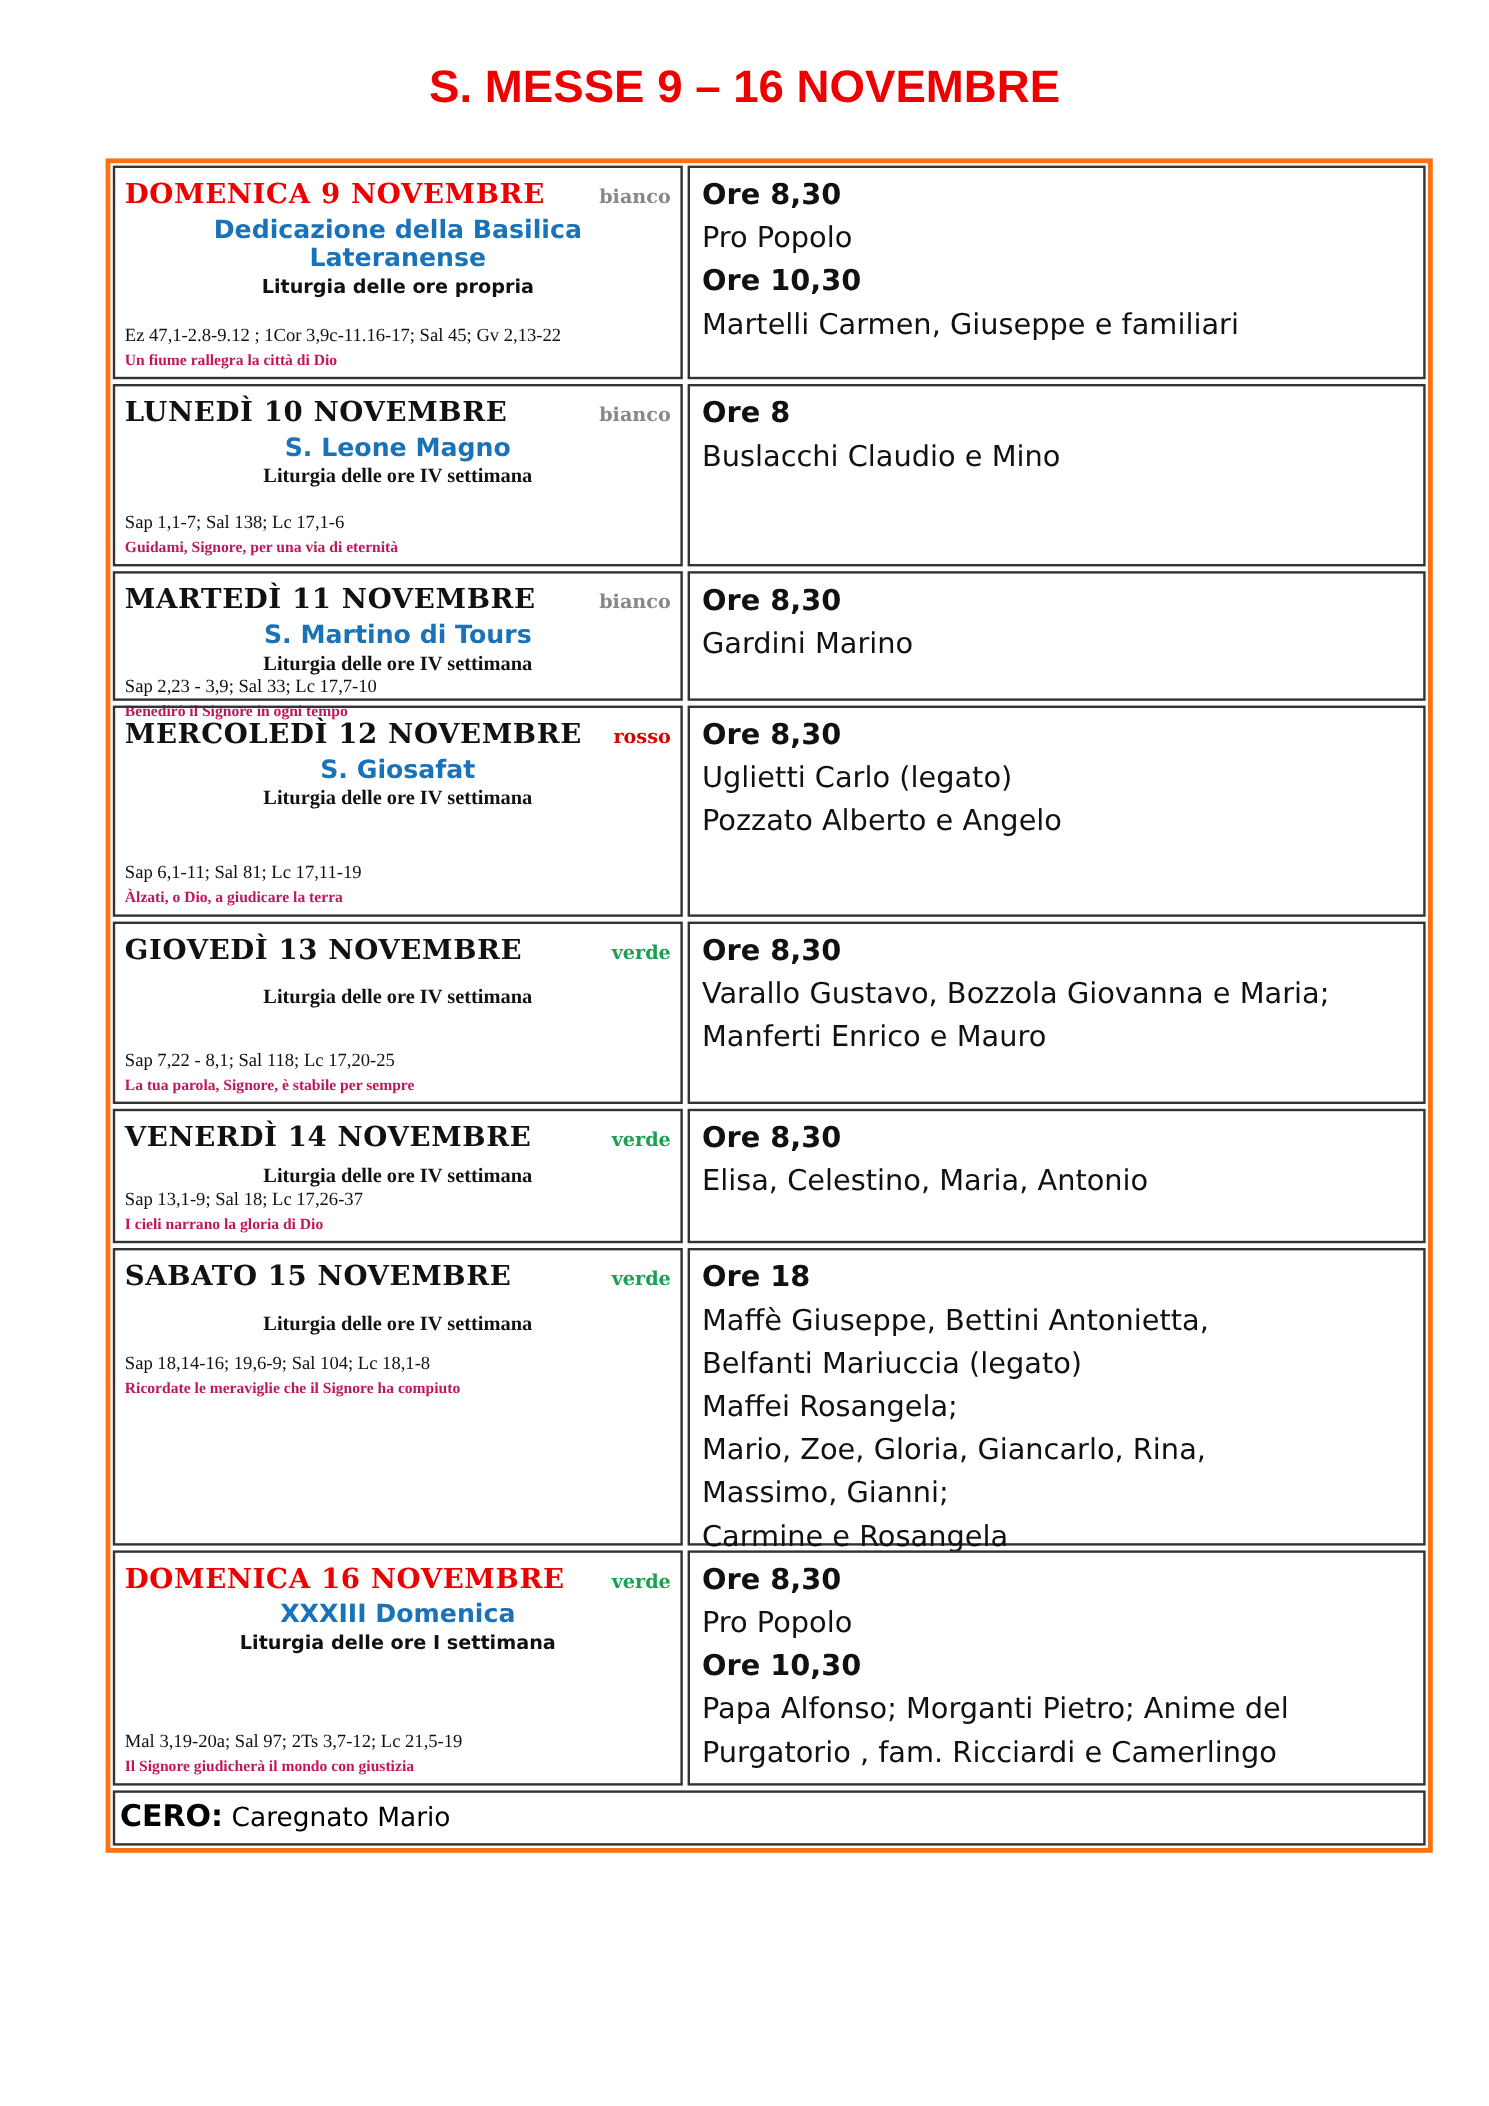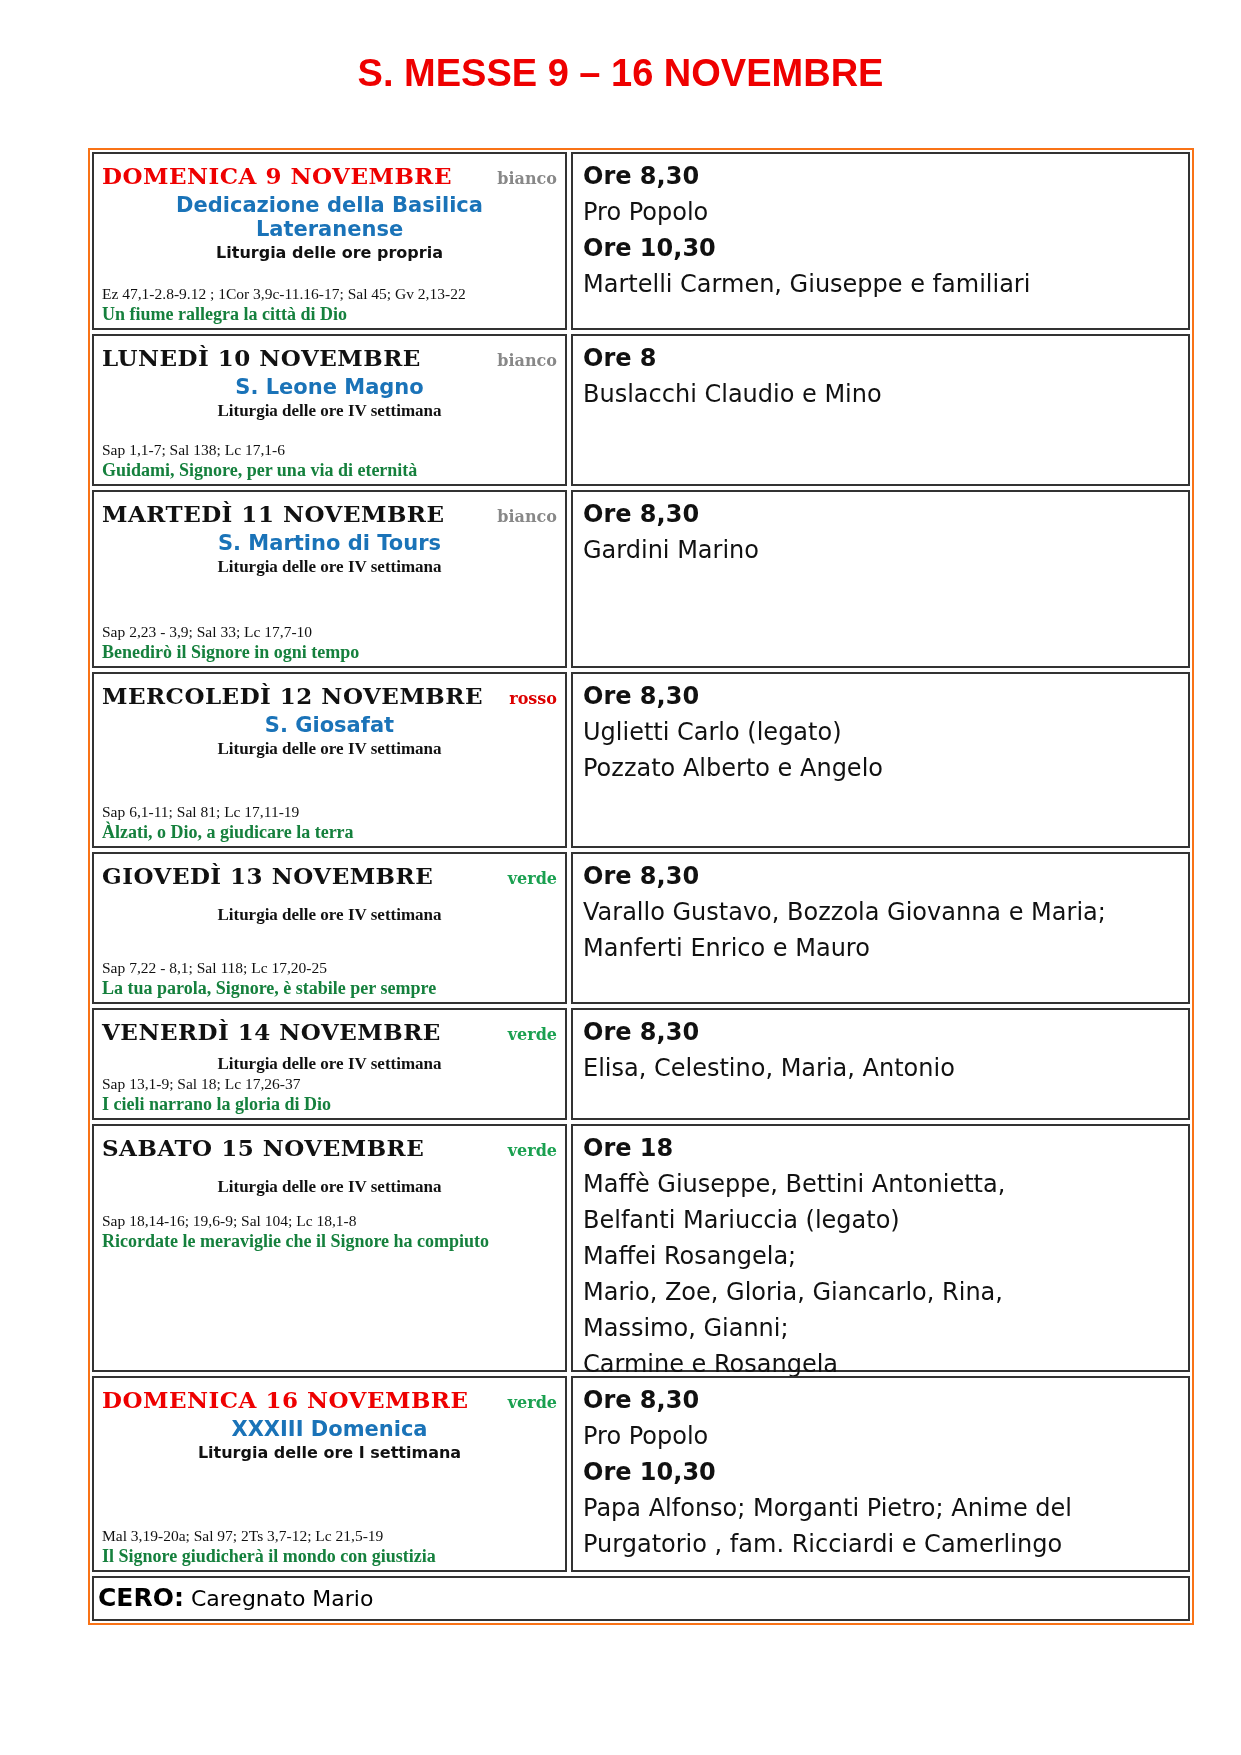--- a/index.html
+++ b/index.html
@@ -3,22 +3,22 @@
 <meta charset="utf-8">
 <style>
   html, body { margin: 0; padding: 0; background: #ffffff; }
   body { width: 1241px; height: 1755px; position: relative; overflow: hidden; }
   .title {
     position: absolute; top: 52px; left: 0; width: 1241px; text-align: center;
     font-family: "Liberation Sans", sans-serif; font-weight: bold; font-size: 38px;
     color: #ee0000; letter-spacing: 0px;
   }
   .outer {
-    position: absolute; left: 88px; top: 148px; width: 1106px;
-    border: 2px solid #f97316; padding: 2px; box-sizing: border-box;
+    position: absolute; left: 88px; top: 132px; width: 1106px;
+    border: 4px solid #f97316; padding: 2px; box-sizing: border-box;
   }
   .row { display: flex; gap: 4px; margin-bottom: 4px; }
   .cell {
     border: 2px solid #333; box-sizing: border-box; position: relative;
   }
   .left { width: 475px; padding: 8px 8px 4px 8px; display: flex; flex-direction: column; }
   .right { flex: 1; padding: 4px 10px; font-family: "DejaVu Sans", sans-serif; font-size: 24px; line-height: 36px; color: #111; }
   .day-head { display: flex; justify-content: space-between; align-items: baseline; }
   .day {
     font-family: "DejaVu Serif", serif; font-weight: bold; font-size: 23px; color: #111;
@@ -33,21 +33,21 @@
     font-family: "DejaVu Sans", sans-serif; font-weight: bold; font-size: 21px;
     color: #1a73b8; text-align: center; margin-top: 4px;
   }
   .liturgy {
     font-family: "Liberation Serif", serif; font-weight: bold; font-size: 17px;
     color: #111; text-align: center; margin-top: 2px;
   }
   .liturgy.sans { font-family: "DejaVu Sans", sans-serif; font-size: 16px; }
   .spacer { flex: 1; }
   .readings { font-family: "Liberation Serif", serif; font-size: 15.5px; color: #111; line-height: 20px; }
-  .psalm { font-family: "Liberation Serif", serif; font-weight: bold; font-size: 18px; color: #15803d; line-height: 20px; }
+  .psalm { font-family: "Liberation Serif", serif; font-weight: bold; font-size: 13px; color: #be185d; line-height: 20px; }
   .ore { font-weight: bold; }
   .cero {
     border: 2px solid #333; box-sizing: border-box; padding: 4px 4px;
     font-family: "DejaVu Sans", sans-serif; font-size: 22px; line-height: 32px;
   }
   .cero .lab { font-weight: bold; font-size: 25px; }
 </style>
 </head>
 <body>
 
@@ -84,21 +84,21 @@
           <div class="liturgy ">Liturgia delle ore IV settimana</div>
       <div class="spacer"></div>
       <div class="readings">Sap 1,1-7; Sal 138; Lc 17,1-6</div>
       <div class="psalm">Guidami, Signore, per una via di eternità</div>
     </div>
         <div class="cell right">
           <div class="ore">Ore 8</div>
           <div>Buslacchi Claudio e Mino</div>
         </div>
       </div>
-      <div class="row" style="height: 178px;">
+      <div class="row" style="height: 108px;">
     <div class="cell left">
       <div class="day-head">
         <span class="day ">MARTEDÌ 11 NOVEMBRE</span>
         <span class="color-tag color-bianco">bianco</span>
       </div>
           <div class="feast">S. Martino di Tours</div>
           <div class="liturgy ">Liturgia delle ore IV settimana</div>
       <div class="spacer"></div>
       <div class="readings">Sap 2,23 - 3,9; Sal 33; Lc 17,7-10</div>
       <div class="psalm">Benedirò il Signore in ogni tempo</div>

